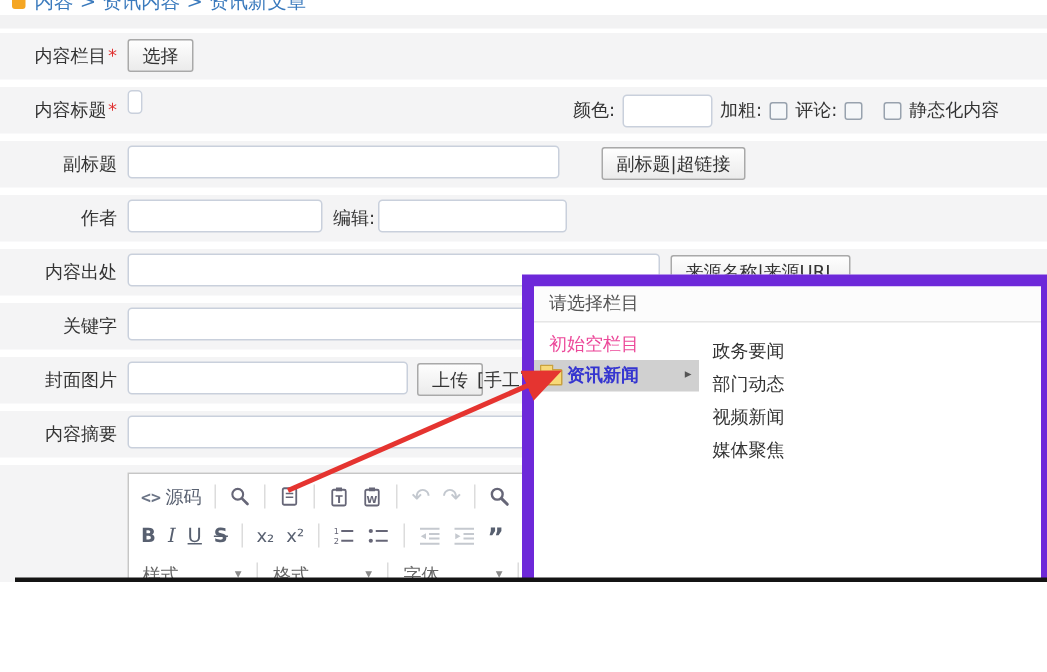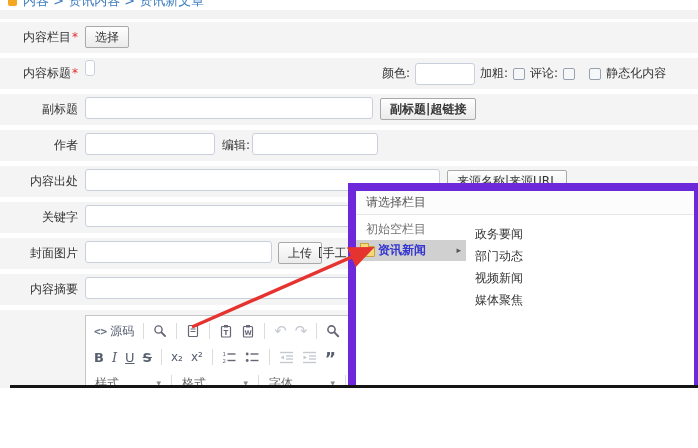--- a/index.html
+++ b/index.html
@@ -37,21 +37,21 @@
   .g-s{text-decoration:line-through;font-size:13px;font-weight:bold;}
   .g-q{font-size:17px;font-weight:bold;line-height:10px;padding-top:6px;}
   .g-src{font-family:"DejaVu Sans Mono","Liberation Mono",monospace;font-weight:bold;font-size:11px;color:#6b7486;}
   .tdrop{display:flex;align-items:center;justify-content:space-between;width:66px;padding:2px 5px;color:#666;cursor:pointer;}
   .caret{color:#8a8a8a;font-size:9px;}
   svg.tico{display:block;}
   
   .dialog{position:absolute;left:348px;top:183px;width:338px;height:246px;background:#fff;border:8px solid #6d28d9;box-shadow:0 1px 0 rgba(64,116,176,.55);z-index:5;}
   .dtitle{height:23px;line-height:23px;padding-left:10px;background:#fcfcfc;border-bottom:1px solid #e6e6e6;color:#555;}
   .dbody{position:relative;height:191px;}
-  .titem{height:21px;line-height:21px;padding-left:10px;width:120px;color:#737373;cursor:pointer;}
+  .titem{height:21px;line-height:21px;padding-left:10px;width:120px;color:#ec4899;cursor:pointer;}
   .titem.first{margin-top:4px;}
   .titem.sel{display:flex;align-items:center;width:107px;padding-left:3px;background:#d0d0d0;color:#3535d0;font-weight:bold;}
   .folder{position:relative;width:15px;height:11px;background:#f7d978;border:1px solid #c9a23e;border-radius:1px;margin:2px 3px 0 1px;flex:none;box-sizing:border-box;}
   .folder::before{content:"";position:absolute;left:-1px;top:-4px;width:7px;height:3px;background:#f7d978;border:1px solid #c9a23e;border-bottom:none;border-radius:1px 1px 0 0;}
   .subarrow{margin-left:auto;padding-right:5px;color:#555;font-size:9px;}
   .subcol{position:absolute;left:111px;top:4px;}
   .sitem{height:22px;line-height:22px;padding-left:8px;color:#333;cursor:pointer;white-space:nowrap;}
   .okbtn{position:absolute;left:10px;top:215px;width:46px;height:24px;line-height:22px;text-align:center;background:linear-gradient(#93ca45,#6fb325);border:1px solid #568e15;border-radius:3px;font-weight:bold;color:#1a2a05;cursor:pointer;box-sizing:border-box;}
   .cancelbtn{position:absolute;left:78px;top:217px;width:44px;height:20px;line-height:18px;text-align:center;background:#f7f7f7;border:1px solid #cccccc;border-radius:2px;color:#a9a9a9;cursor:pointer;box-sizing:border-box;}
   .bottom-gray{position:absolute;left:0;top:437px;width:100%;height:8px;background:#efefef;}
@@ -88,21 +88,21 @@
       <span class="cb"></span>
       <span style="width:4px;"></span>
       <span class="cb"></span>
       <span>静态化内容</span>
     </div>
   </div>
 
   <div class="band" style="top:94px;">
     <span class="flabel">副标题</span>
     <input class="inp" style="left: 85px; width: 288px;" value="">
-    <button class="btn" style="left:380px;top:4px;font-weight:bold;">副标题|超链接</button>
+    <button class="btn" style="left:401px;top:4px;">副标题|超链接</button>
   </div>
 
   <div class="band" style="top:130px;">
     <span class="flabel">作者</span>
     <input class="inp" style="left: 85px; width: 130px;" value="">
     <span class="ilabel" style="left:222px;">编辑:</span>
     <input class="inp" style="left: 252px; width: 126px;" value="">
   </div>
 
   <div class="band" style="top:166px;">

